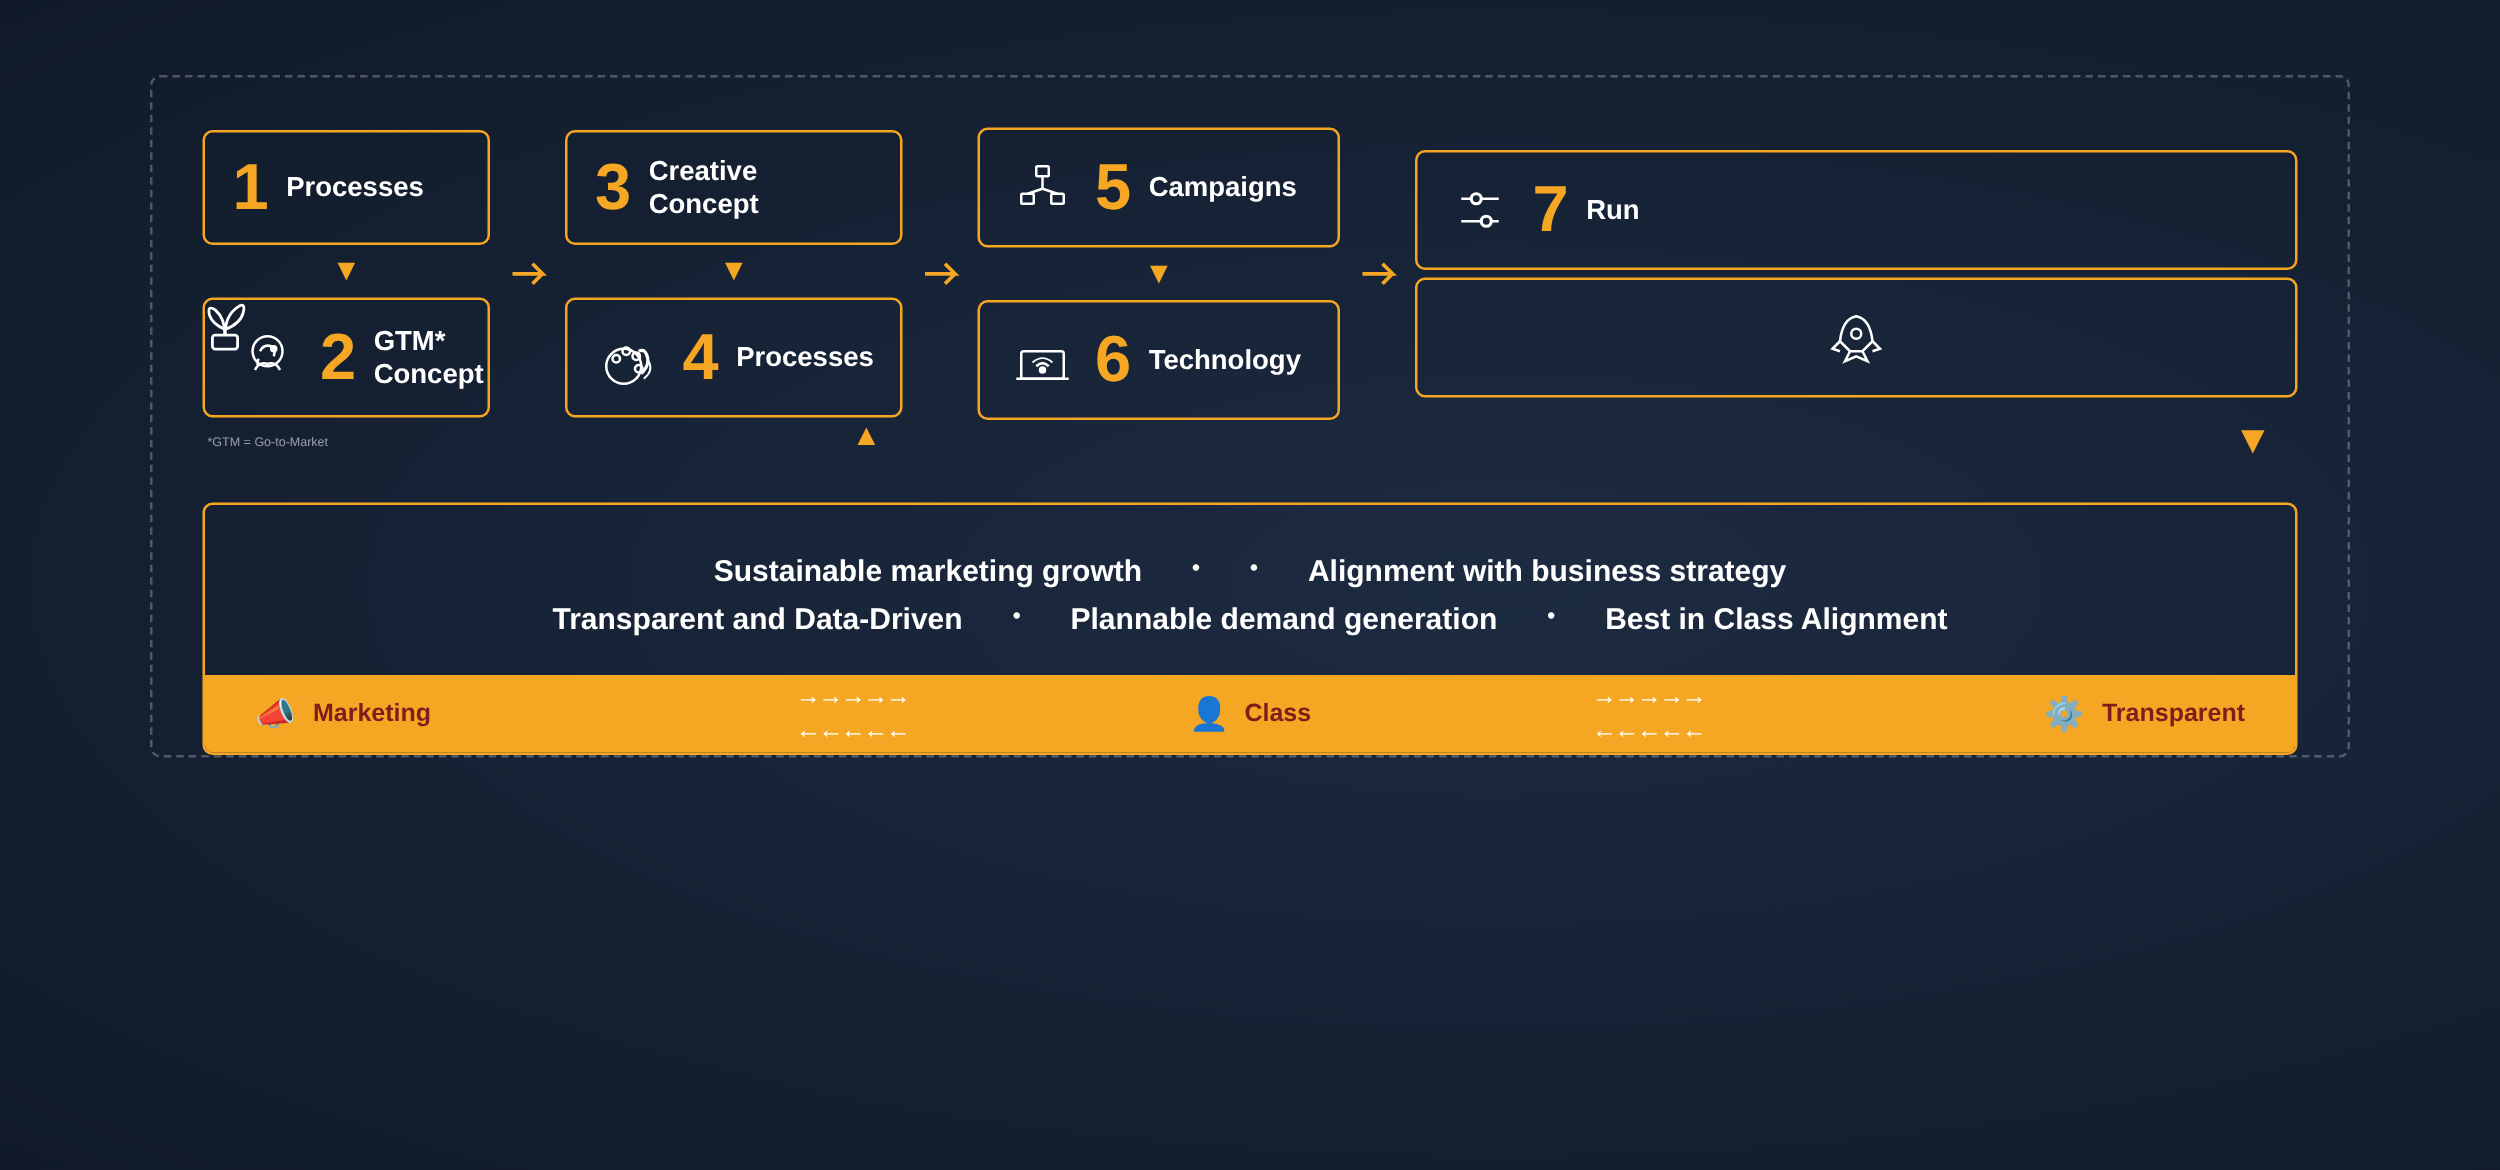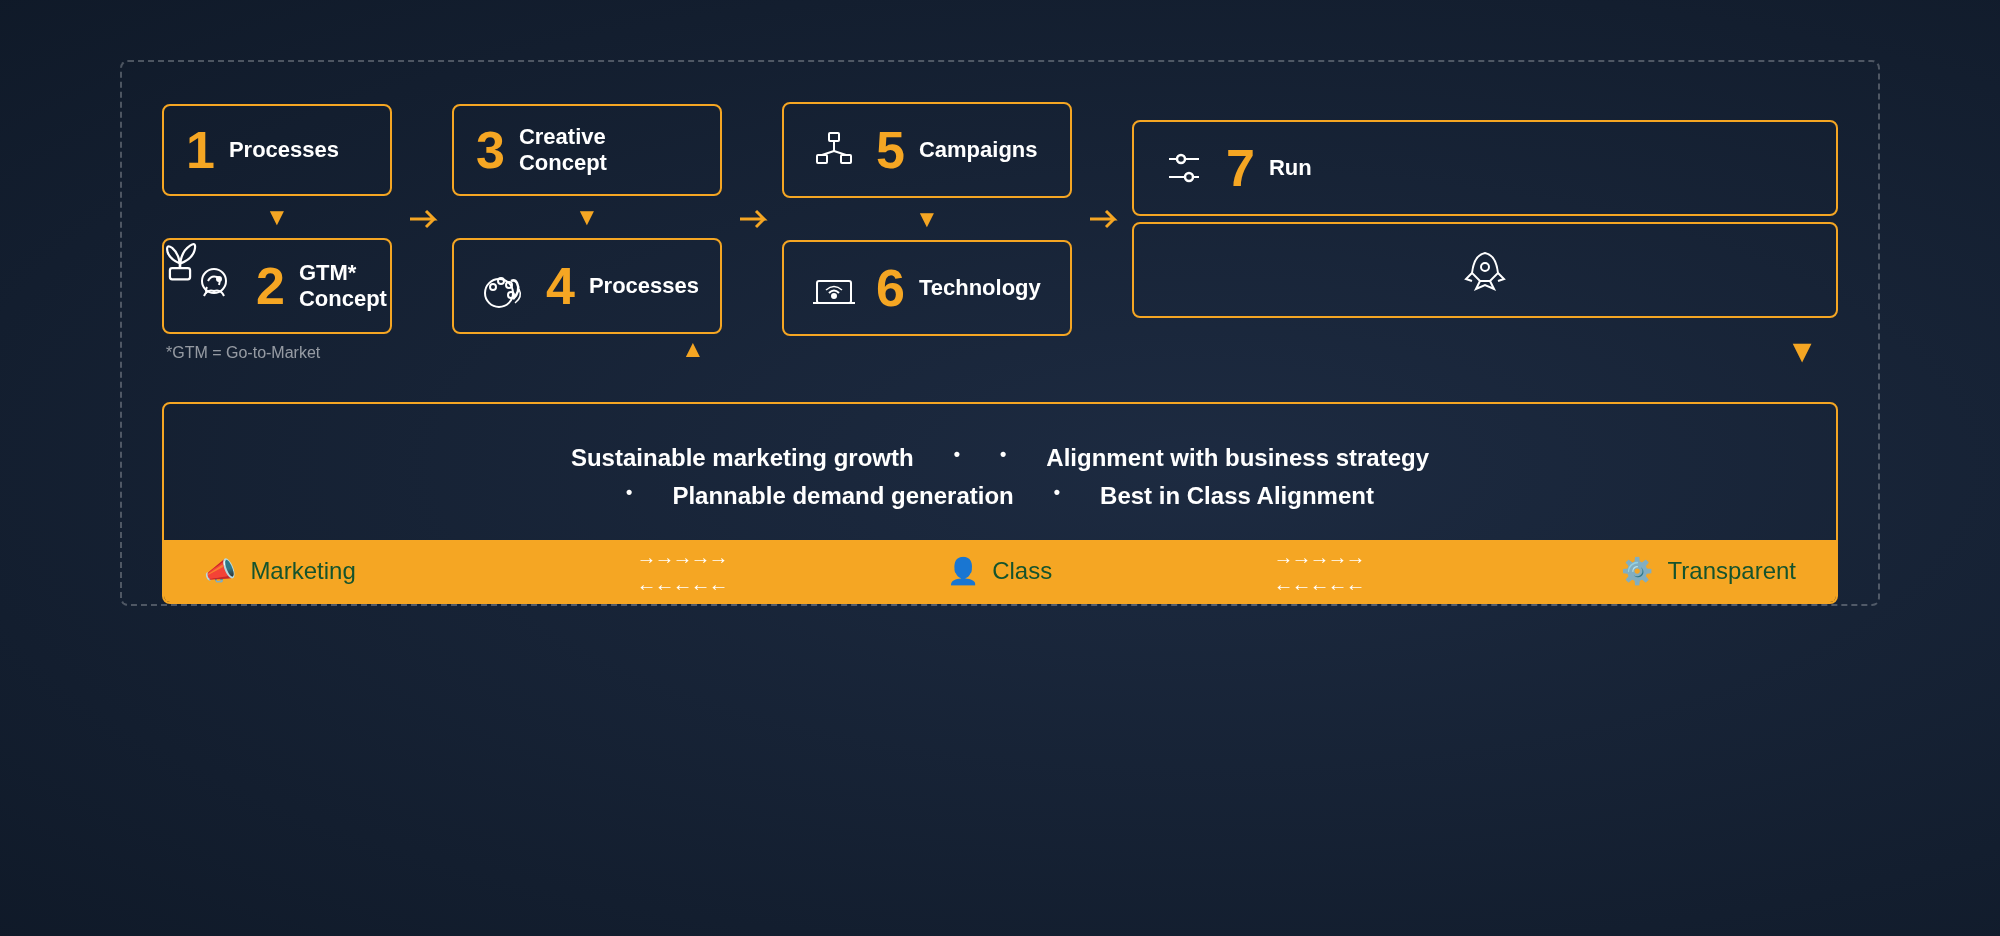--- a/index.html
+++ b/index.html
@@ -110,23 +110,23 @@
       flex: 1;
       justify-content: center;
     }
     .bar-section:first-child {
       justify-content: flex-start;
     }
     .bar-section:last-child {
       justify-content: flex-end;
     }
     .bar-label {
-      font-size: 24px;
-      font-weight: 400;
-      color: #14532d;
+      font-size: 20px;
+      font-weight: 700;
+      color: #7f1d1d;
     }
 
     
     .all-steps {
       display: flex;
       align-items: center;
       width: 100%;
     }
 
     .pair-container {
@@ -339,33 +339,34 @@
               <path d="M38 28 L44 34 L38 36"></path>
             </svg>
           </span>
         </div>
 
         <div style="position:absolute;right:20px;bottom:-52px;color:#f5a623;font-size:32px;z-index:20;">▼</div>
       </div>
     </div>
 
     <div style="margin-top:8px;margin-left:4px;margin-bottom:20px;">
-      <span style="color:rgba(255,255,255,0.55);font-size:16px;">*GTM = Go-to-Market</span>
+      <span style="color:rgba(255,255,255,0.55);font-size:10px;">*GTM = Go-to-Market</span>
     </div>
 
     <div class="bottom-section-box">
 
       <div class="benefits-row">
         <div class="benefits-line">
           <span>Sustainable marketing growth</span>
           <span class="benefit-dot">•</span>
           <span class="benefit-dot">•</span>
           <span>Alignment with business strategy</span>
         </div>
         <div class="benefits-line">
+          <span>Transparent and Data-Driven</span>
           <span class="benefit-dot">•</span>
           <span>Plannable demand generation</span>
           <span class="benefit-dot">•</span>
           <span>Best in Class Alignment</span>
         </div>
       </div>
 
       <div class="bottom-bar">
 
         <div class="bar-section" style="justify-content:flex-start;gap:14px;">

